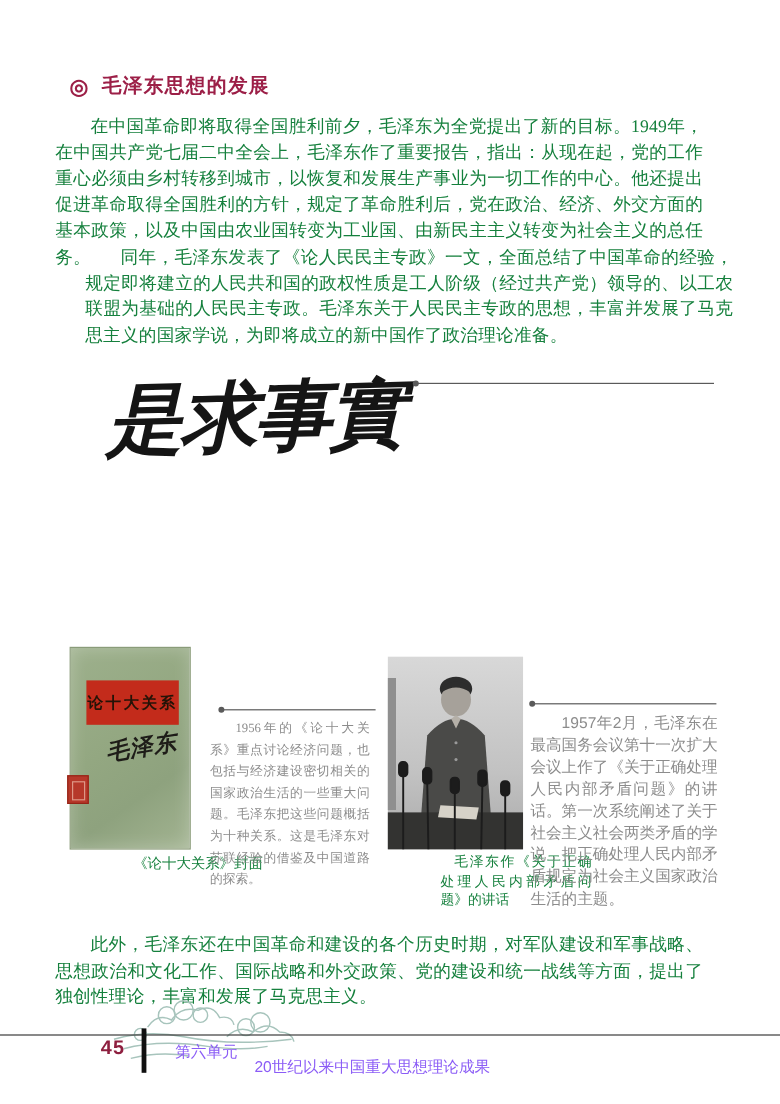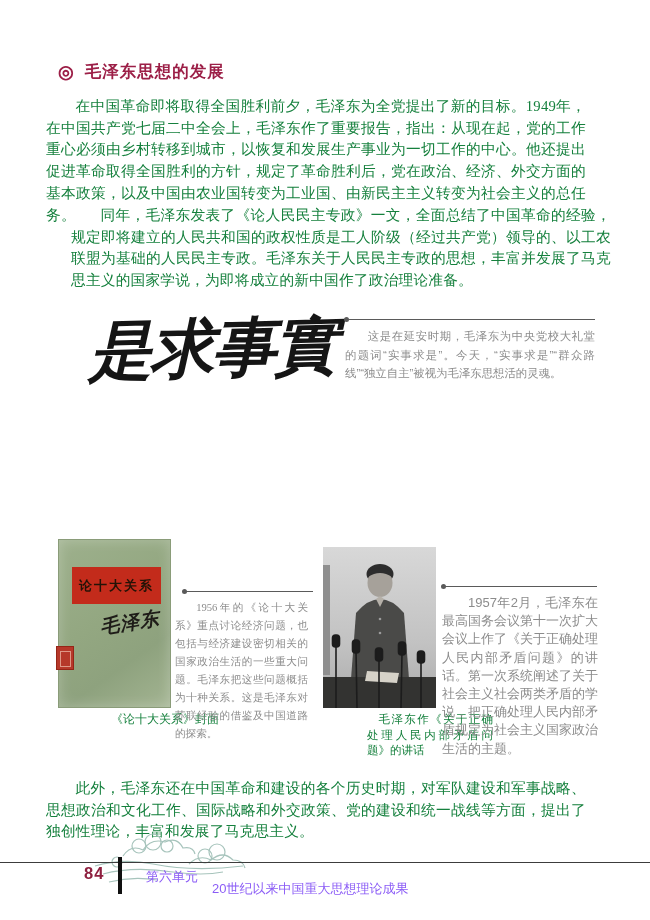--- a/index.html
+++ b/index.html
@@ -40,21 +40,21 @@
     border-radius:50%; background:#5a5a5a;
   }
   #callig-note { left:345px; top:327px; width:250px; font-size:11.4px; line-height:18.6px; }
   #callig-note-line { left:345px; top:319px; width:250px; }
   #book-note { left:175px; top:599px; width:133px; font-size:10.6px; line-height:18px;font-family:Liberation Serif, serif; }
   #book-note-line { left:183px; top:591px; width:130px; }
   #speech-note { left:442px; top:594px; width:156px; font-size:13px; line-height:18.2px; }
   #speech-note-line { left:442px; top:586px; width:155px; }
   
   .book-cover {
-    position:absolute; left:58px; top:539px; width:113px; height:169px;
+    position:absolute; left:58px; top:539px; width:101px; height:169px;
     background:linear-gradient(145deg,#9db08c 0%, #93a781 45%, #8ea27e 70%, #a3b492 100%);
     border:1px solid #8a9c79; box-shadow:inset 0 0 14px rgba(255,255,255,.25);
   }
   .book-red {
     position:absolute; left:13px; right:9px; top:27px; height:37px; background:#c32b1b;
     display:flex; align-items:center; justify-content:center;
   }
   .book-red span {
     color:#241307; font-weight:bold; font-size:13px; letter-spacing:2px;
     font-family:"Liberation Sans", sans-serif;
@@ -103,21 +103,20 @@
   <div class="title-row">
     <span class="title-marker">◎</span>
     <span class="title-text">毛泽东思想的发展</span>
   </div>
 
   <p class="para" id="p1">在中国革命即将取得全国胜利前夕，毛泽东为全党提出了新的目标。1949年，在中国共产党七届二中全会上，毛泽东作了重要报告，指出：从现在起，党的工作重心必须由乡村转移到城市，以恢复和发展生产事业为一切工作的中心。他还提出促进革命取得全国胜利的方针，规定了革命胜利后，党在政治、经济、外交方面的基本政策，以及中国由农业国转变为工业国、由新民主主义转变为社会主义的总任务。</p>
   <p class="para" id="p2">同年，毛泽东发表了《论人民民主专政》一文，全面总结了中国革命的经验，规定即将建立的人民共和国的政权性质是工人阶级（经过共产党）领导的、以工农联盟为基础的人民民主专政。毛泽东关于人民民主专政的思想，丰富并发展了马克思主义的国家学说，为即将成立的新中国作了政治理论准备。</p>
 
   <div class="calligraphy">是求事實</div>
   <div class="note-line" id="callig-note-line"></div>
-  <div class="note" id="callig-note">这是在延安时期，毛泽东为中央党校大礼堂的题词“实事求是”。今天，“实事求是”“群众路线”“独立自主”被视为毛泽东思想活的灵魂。</div>
 
 
   <div class="book-cover">
     <div class="book-red">
       <span>论十大关系</span>
     </div>
     <div class="book-sig">毛泽东</div>
     <div class="book-stamp"></div>
   </div>
   <div class="fig-caption" id="book-caption">《论十大关系》封面</div>
@@ -175,20 +174,20 @@
       <circle cx="124" cy="20" r="8"></circle>
       <path d="M96 32 Q106 22 118 28 Q130 18 140 28 Q150 28 152 36"></path>
       <path d="M2 34 Q30 26 60 32 Q100 40 150 34"></path>
       <path d="M10 42 Q40 34 80 40 Q110 44 130 40"></path>
       <circle cx="24" cy="30" r="5"></circle>
       <path d="M16 50 Q40 44 64 48"></path>
     </g>
   </svg>
 
   <div class="footer-rule"></div>
-  <div class="page-number">84</div>
+  <div class="page-number">45</div>
   <div class="footer-bar"></div>
   <div class="footer-text">
     <span class="unit-label">第六单元</span>
     <span class="unit-title">20世纪以来中国重大思想理论成果</span>
   </div>
 
 </div>
 
 </body></html>

